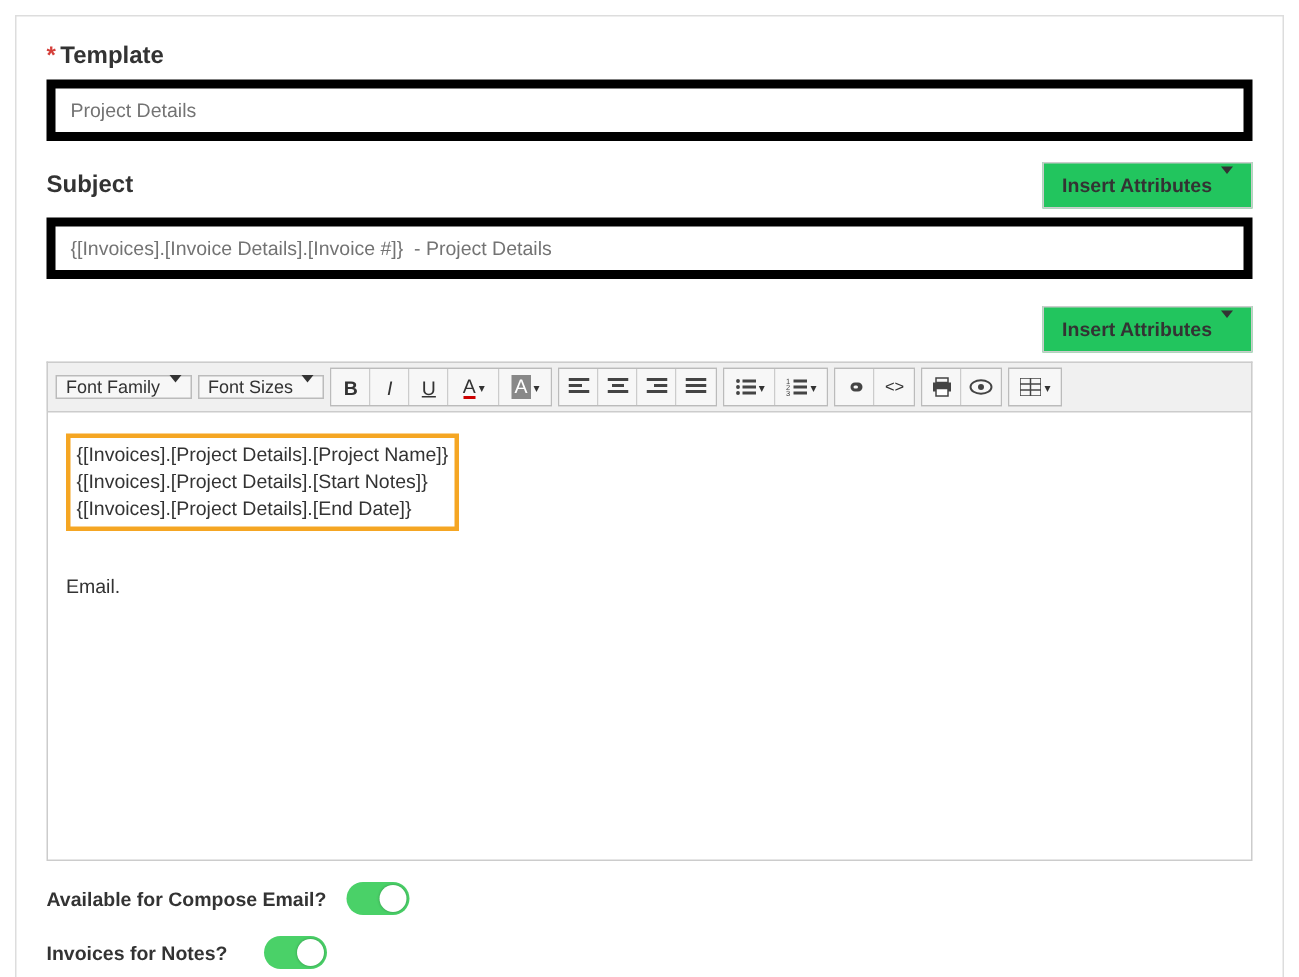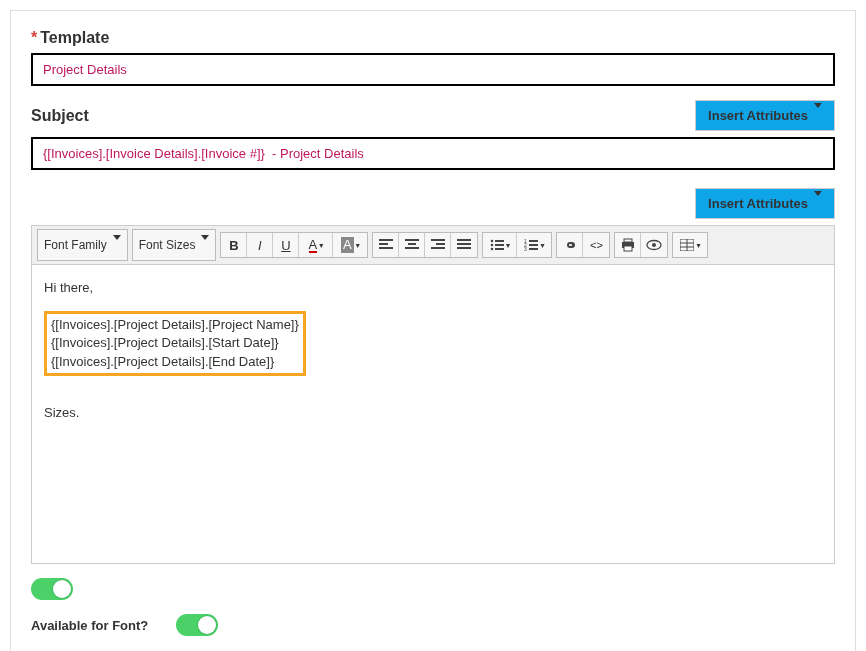--- a/index.html
+++ b/index.html
@@ -2,29 +2,29 @@
 <html><head>
 <meta charset="utf-8">
 <style>
 * { box-sizing: border-box; margin: 0; padding: 0; }
 body { font-family: Arial, Helvetica, sans-serif; font-size: 13px; color: #333; background: #fff; }
 .panel { border: 1px solid #ddd; margin: 10px; padding: 18px 20px 14px; }
 .field { margin-bottom: 14px; }
 .label-row { display: flex; align-items: center; justify-content: space-between; margin-bottom: 6px; }
 .label { font-weight: bold; font-size: 16px; }
 .req { color: #d43f3a; margin-right: 3px; }
-.input-text { width: 100%; padding: 7px 10px; border: 2px solid #000000; font-size: 13px; color: #be185d; background: #fff; }
-.btn { display: inline-flex; align-items: center; padding: 7px 12px; border: 1px solid #ccc; background: #0ea5e9; font-weight: bold; font-size: 13px; cursor: pointer; color: #333; }
+.input-text { width: 100%; padding: 7px 10px; border: 6px solid #000000; font-size: 13px; color: #737373; background: #fff; }
+.btn { display: inline-flex; align-items: center; padding: 7px 12px; border: 1px solid #ccc; background: #22c55e; font-weight: bold; font-size: 13px; cursor: pointer; color: #333; }
 .btn-caret { margin-left: 6px; }
 .right { display: flex; justify-content: flex-end; margin-bottom: 6px; }
 .toolbar { display: flex; flex-wrap: wrap; gap: 4px; background: #f0f0f0; border: 1px solid #ccc; border-bottom: none; padding: 3px 5px; align-items: center; }
 .tb-group { display: flex; border: 1px solid #bbb; background: #fff; }
 .tb-btn { width: 26px; height: 24px; display: flex; align-items: center; justify-content: center; border: none; border-right: 1px solid #ccc; background: #f7f7f7; cursor: pointer; font-size: 13px; color: #333; }
 .tb-btn:last-child { border-right: none; }
-.tb-select { display: flex; align-items: center; padding: 0 6px; height: 32px; border: 1px solid #bbb; background: #f7f7f7; font-size: 12px; cursor: pointer; }
+.tb-select { display: flex; align-items: flex-end; padding: 0 6px; height: 16px; border: 1px solid #bbb; background: #f7f7f7; font-size: 12px; cursor: pointer; }
 .tb-select .caret { margin-left: 6px; font-size: 9px;}
 .editor { border: 1px solid #ccc; min-height: 300px; padding: 14px 12px; font-size: 13px; line-height: 1.4; color: #333; background: #fff; }
 .editor p { margin-bottom: 14px; }
 .highlight-box { border: 3px solid #f5a623; display: inline-block; padding: 2px 4px; margin-bottom: 14px; }
 .highlight-box .line { white-space: nowrap; }
 .toggle-row { display: flex; align-items: center; margin-top: 14px; }
 .toggle-label { font-weight: bold; font-size: 13px; width: 200px; }
 .toggle { position: relative; width: 42px; height: 22px; background: #4ad168; border-radius: 11px; cursor: pointer; }
 .toggle .knob { position: absolute; right: 2px; top: 2px; width: 18px; height: 18px; background: #fff; border-radius: 50%; box-shadow: 0 0 2px rgba(0,0,0,.3); }
 .footer { display: flex; justify-content: flex-end; align-items: center; margin-top: 18px; gap: 12px; }
@@ -175,38 +175,38 @@
             <line x1="0" y1="4" x2="14" y2="4" stroke="#444"></line>
             <line x1="0" y1="8" x2="14" y2="8" stroke="#444"></line>
             <line x1="7" y1="0" x2="7" y2="12" stroke="#444"></line>
           </svg>
           <span style="font-size:8px;margin-left:2px;">▾</span>
         </button>
     </div>
   </div>
 
   <div class="editor">
-    <p>Hi there,</p>
     <div class="highlight-box">
       <div class="line">{[Invoices].[Project Details].[Project Name]}</div>
-      <div class="line">{[Invoices].[Project Details].[Start Date]}</div>
+      <div class="line">{[Invoices].[Project Details].[Start Notes]}</div>
       <div class="line">{[Invoices].[Project Details].[End Date]}</div>
     </div>
     <div style="height:14px;"></div>
-    <div>Sizes.</div>
+    <div>Email.</div>
   </div>
 
   <div class="toggle-row">
+    <div class="toggle-label">Available for Compose Email?</div>
     <div class="toggle">
         <div class="knob"></div>
       </div>
   </div>
 
   <div class="toggle-row">
-    <div class="toggle-label" style="width:145px;">Available for Font?</div>
+    <div class="toggle-label" style="width:145px;">Invoices for Notes?</div>
     <div class="toggle">
         <div class="knob"></div>
       </div>
   </div>
 
   <div class="footer">
     <a class="cancel-link">Cancel</a>
     <button class="create-btn">Create</button>
   </div>
 

